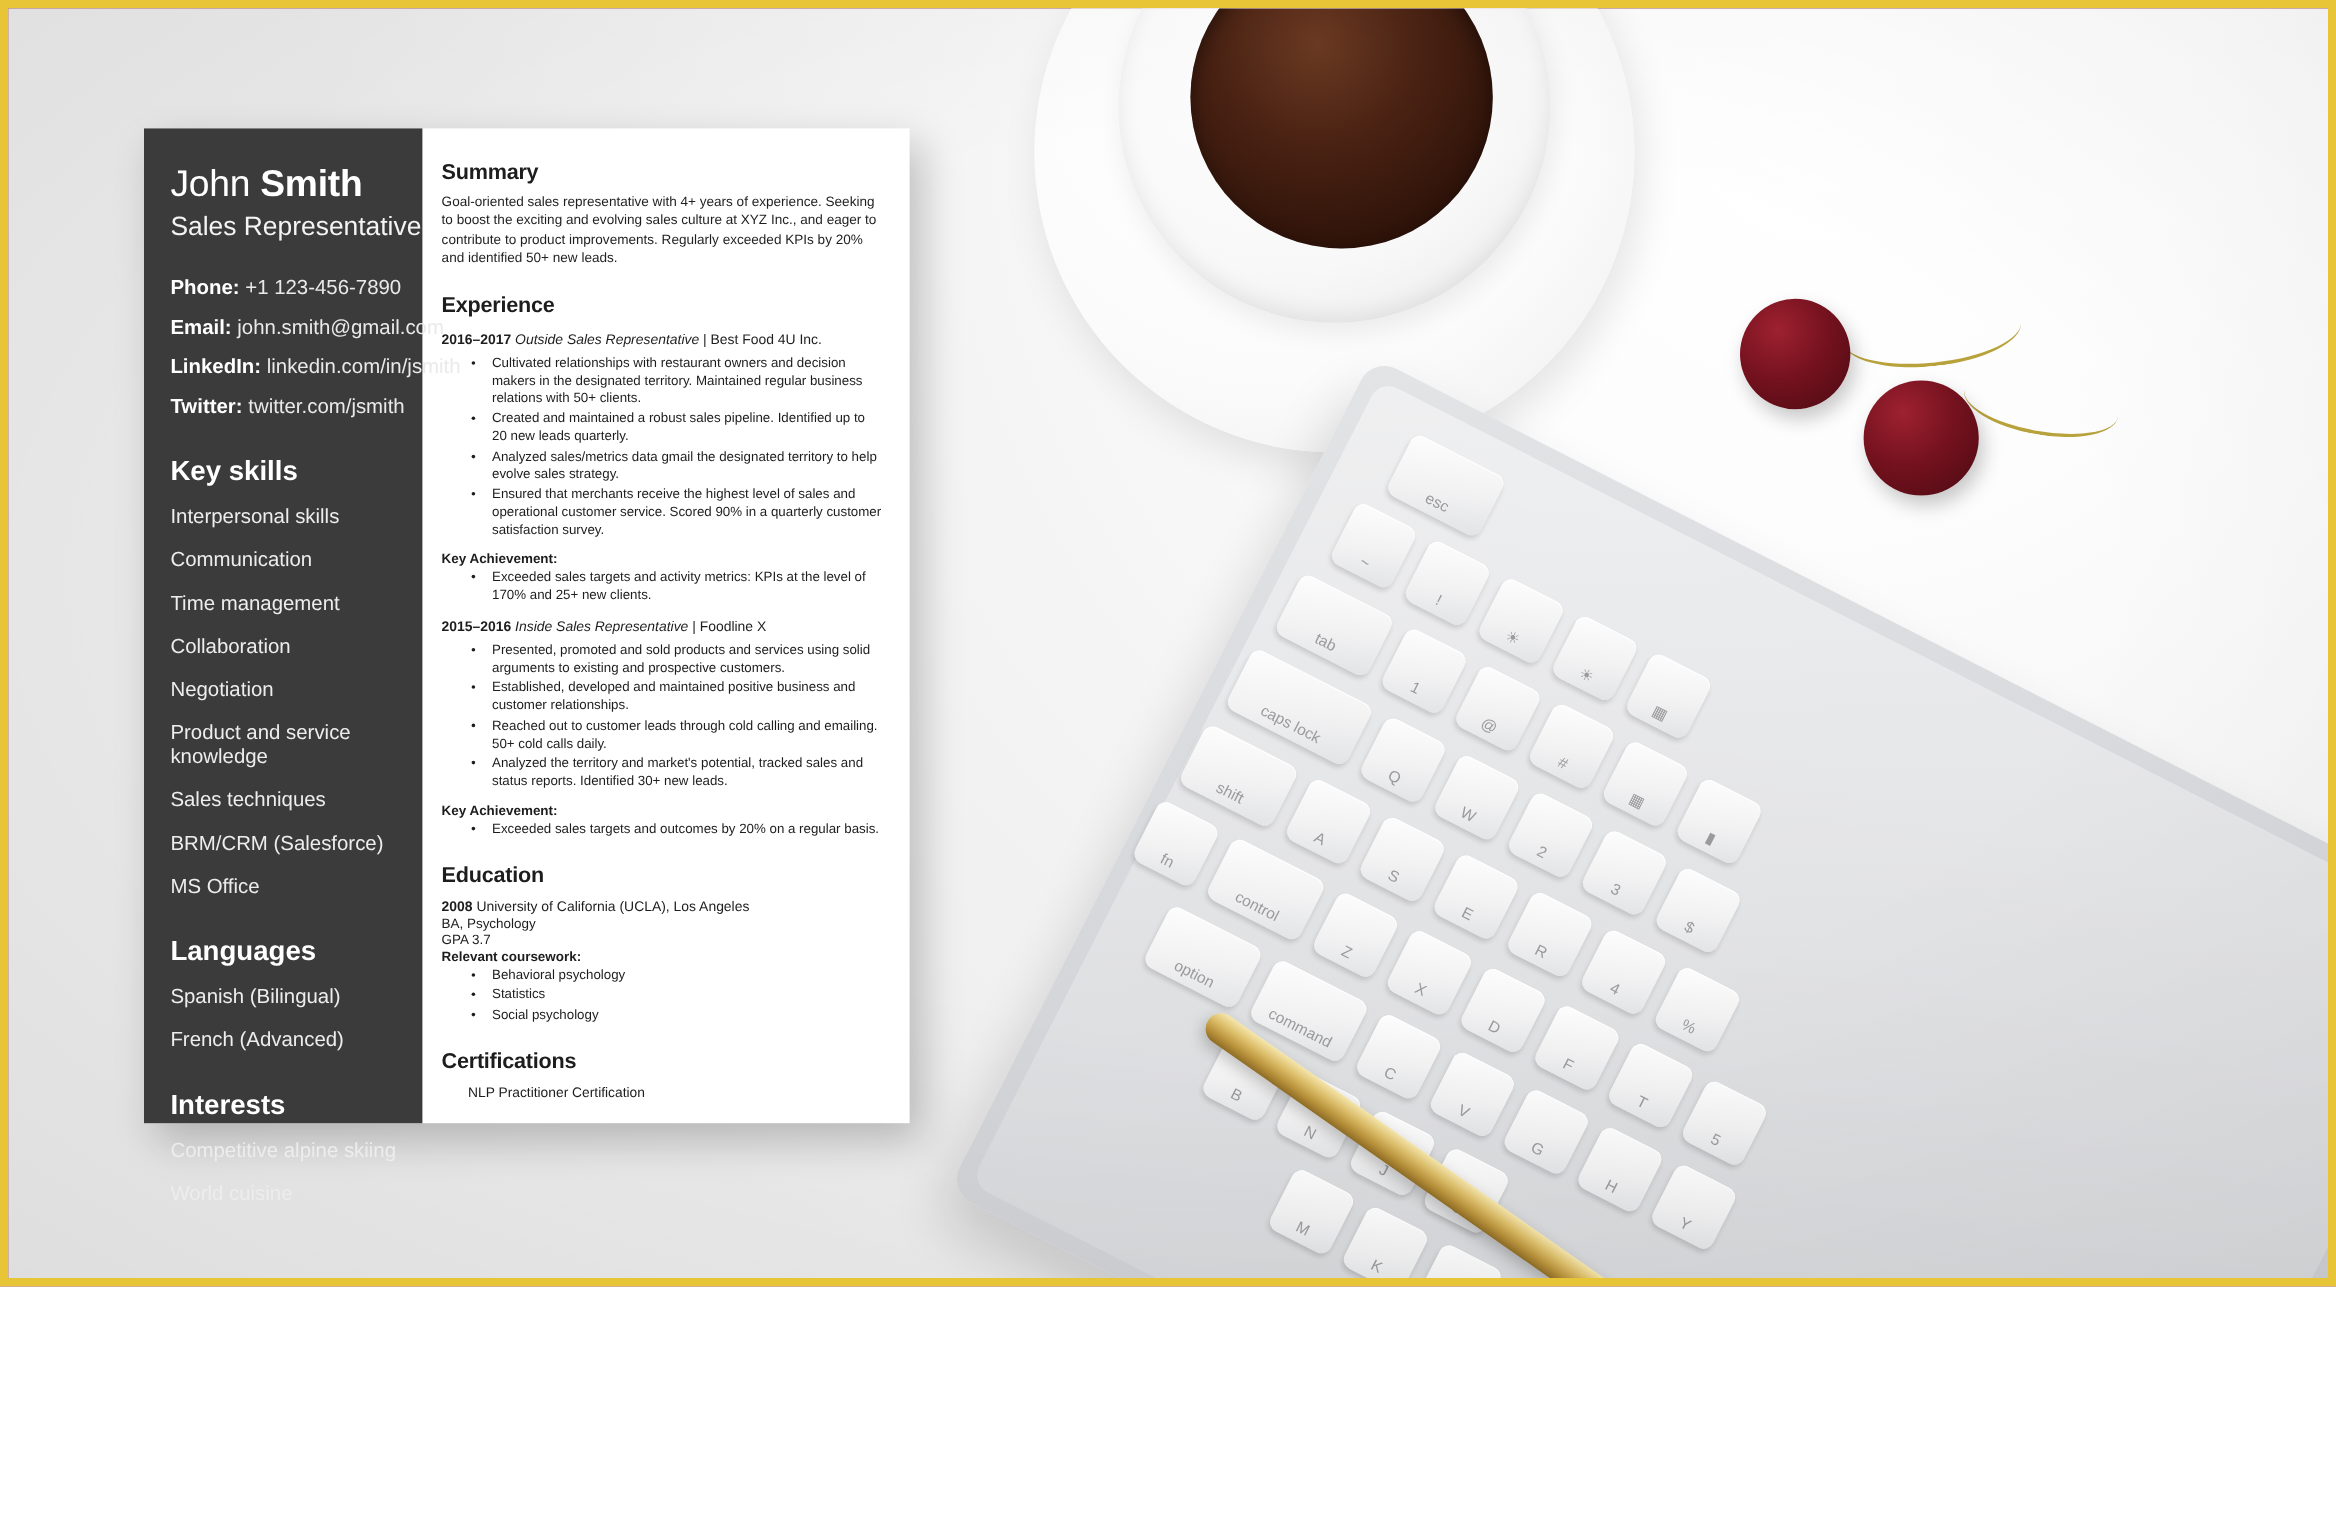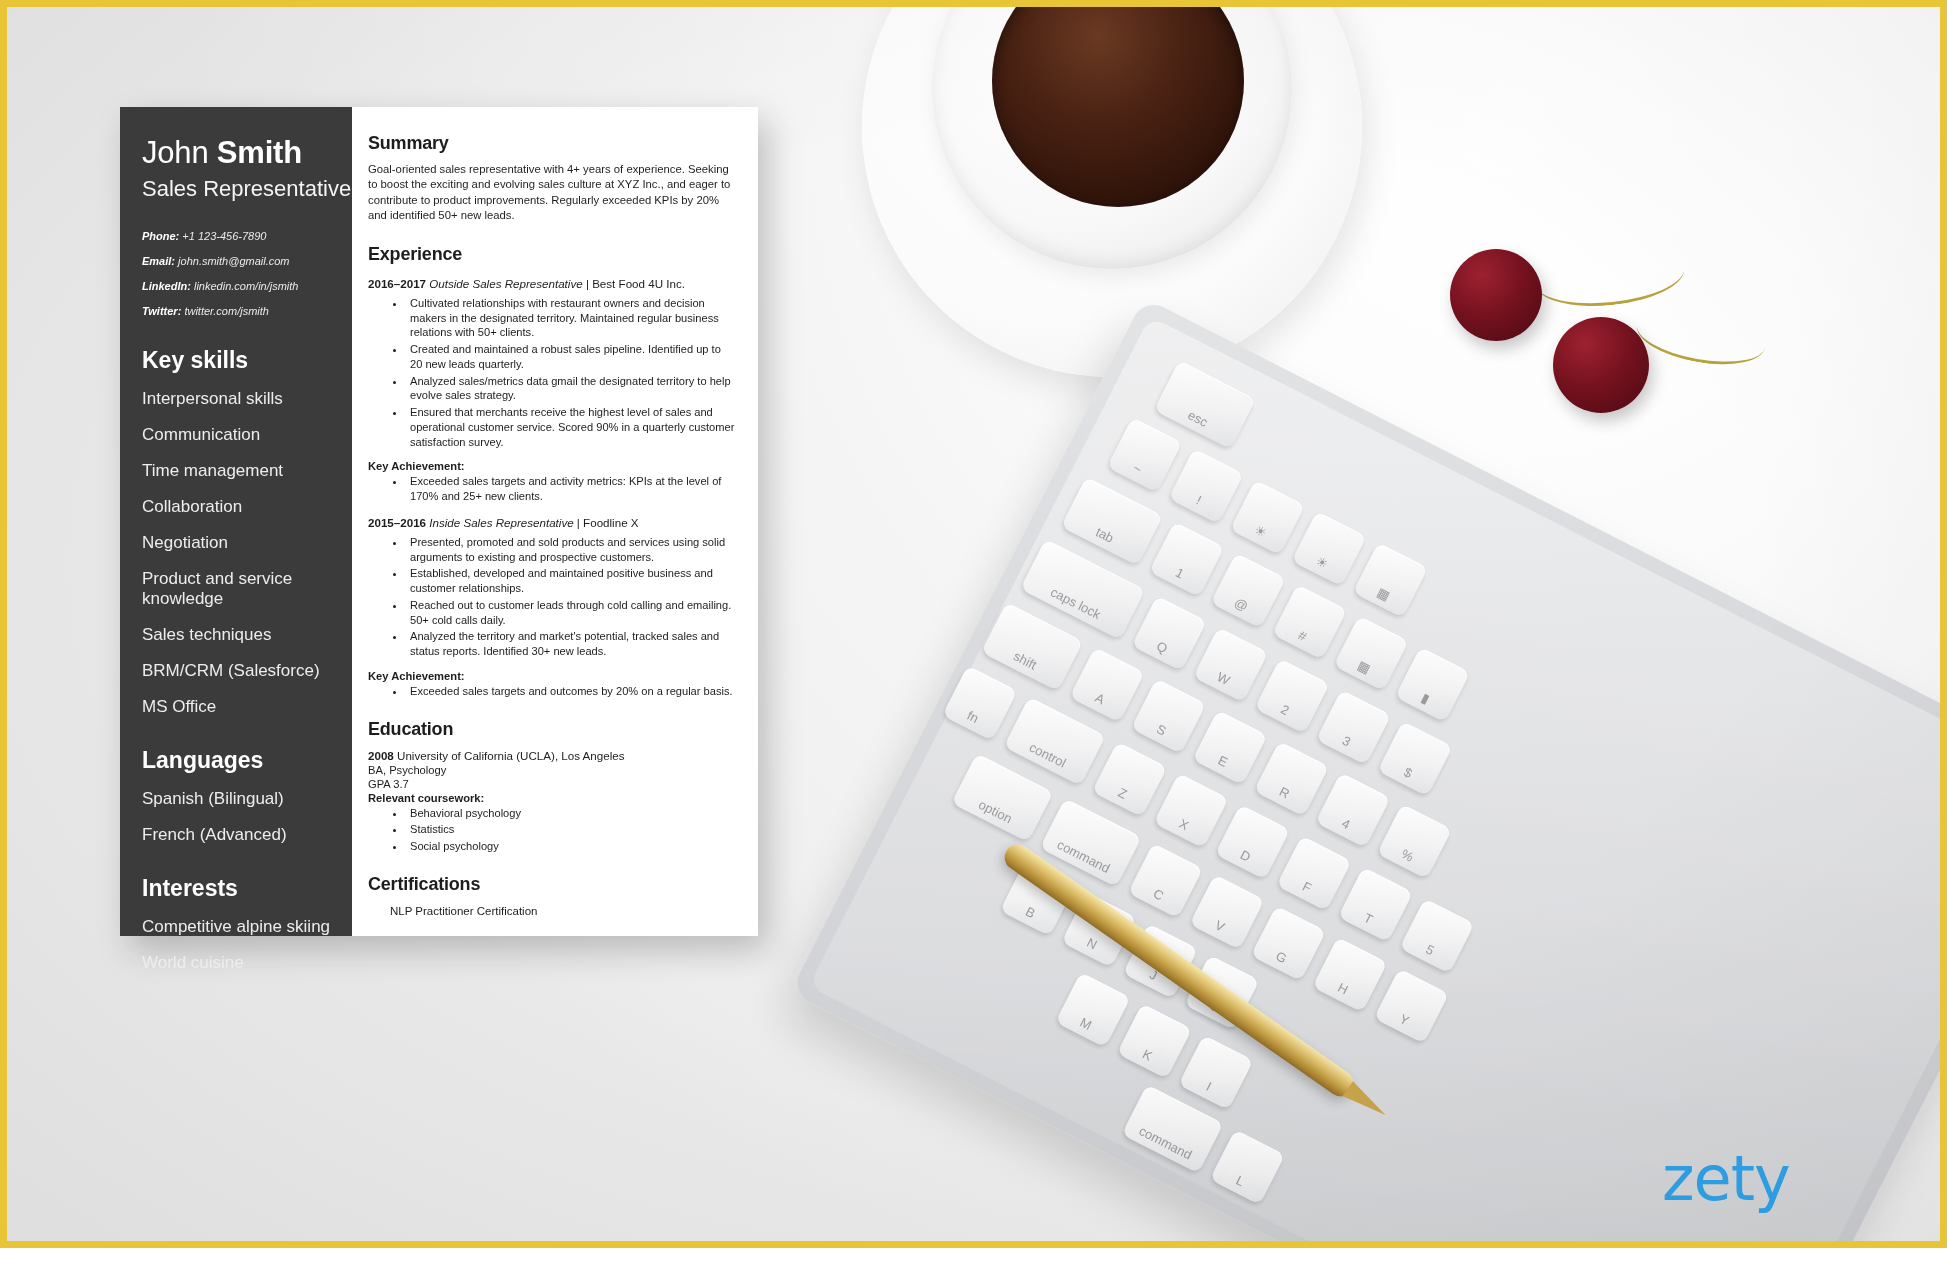--- a/index.html
+++ b/index.html
@@ -12,21 +12,21 @@
 
   body {
     font-family: "Liberation Sans", sans-serif;
     background: #ffffff;
   }
 
   
   #frame {
     position: relative;
     width: 1947px;
-    height: 1248px;
+    height: 1072px;
     border: 7px solid #e8c537;
     background: #701a75;
     overflow: hidden;
     padding-left: 44px;
   }
 
   
   #photo-bg {
     position: absolute;
     inset: 0;
@@ -169,25 +169,24 @@
   }
   #full-name .last { font-weight: 700; }
   #job-title {
     font-size: 22px;
     margin-top: 6px;
     font-weight: 400;
     color: #f4f4f4;
   }
   .contact-list { margin-top: 28px; }
   .contact-row {
-    font-size: 11px;
+    font-size: 17px;
     margin-bottom: 13px;
     color: #eaeaea;
     white-space: nowrap;
-    font-style: italic;
   }
   .contact-row .lbl { font-weight: 700; color: #ffffff; }
 
   .side-heading {
     font-size: 23px;
     font-weight: 700;
     margin: 30px 0 14px 0;
   }
   .side-item {
     font-size: 17px;

